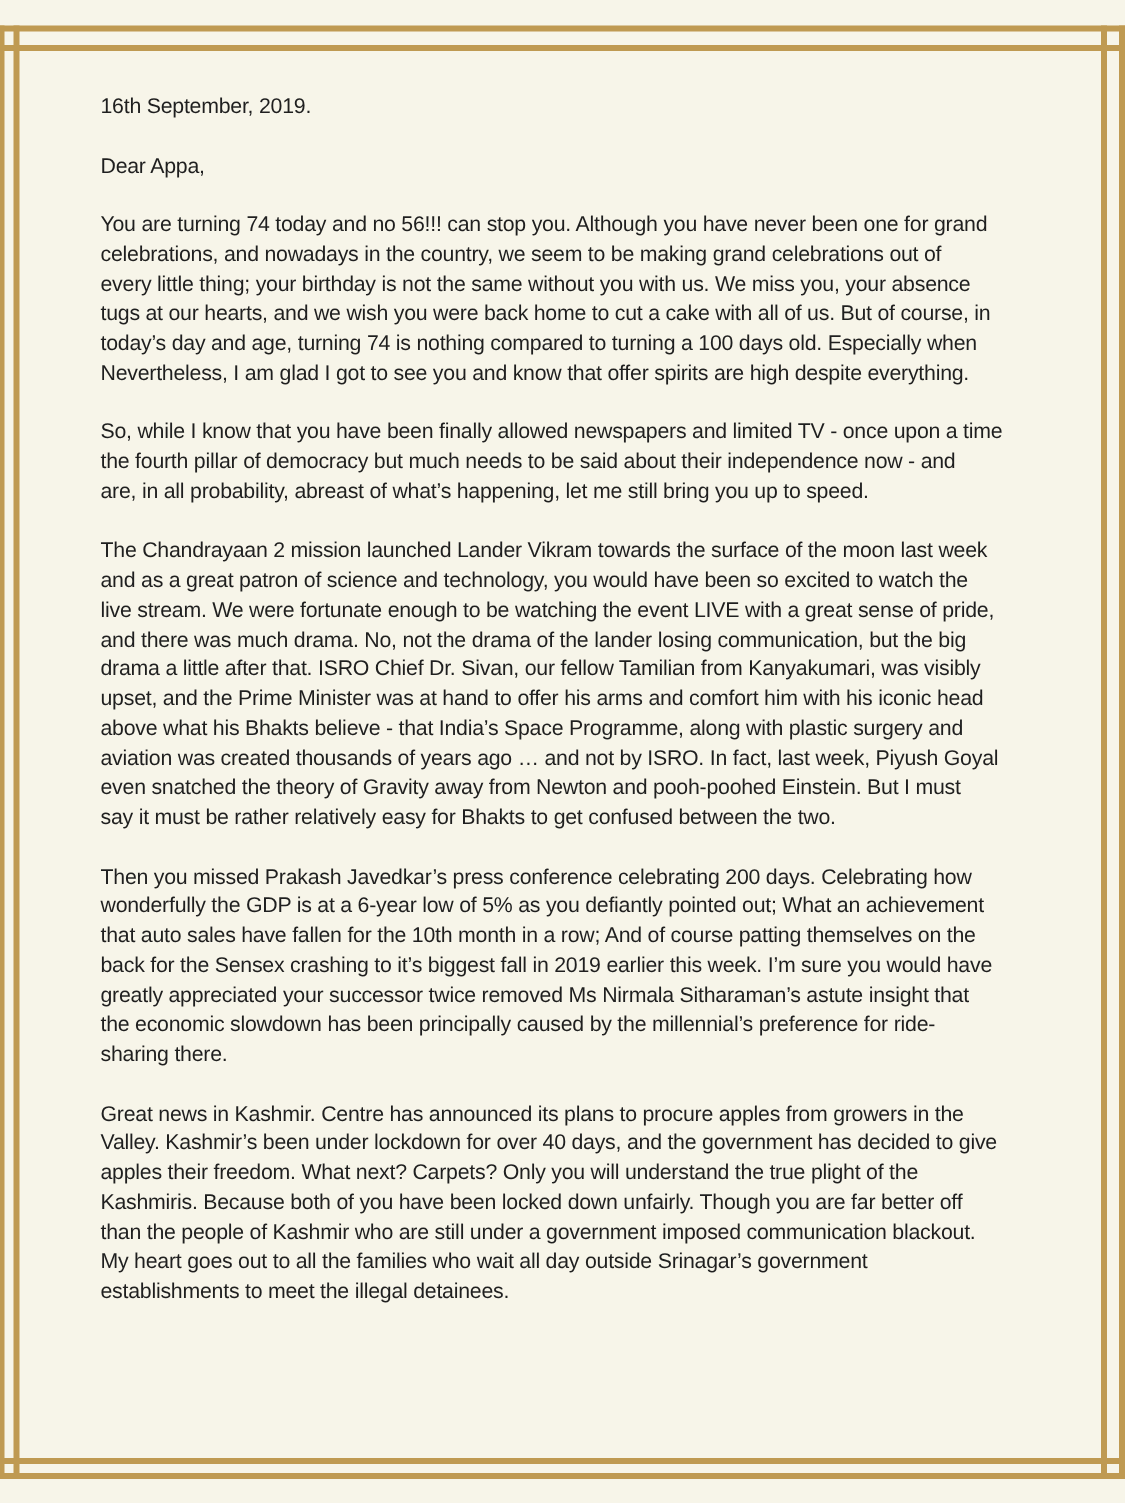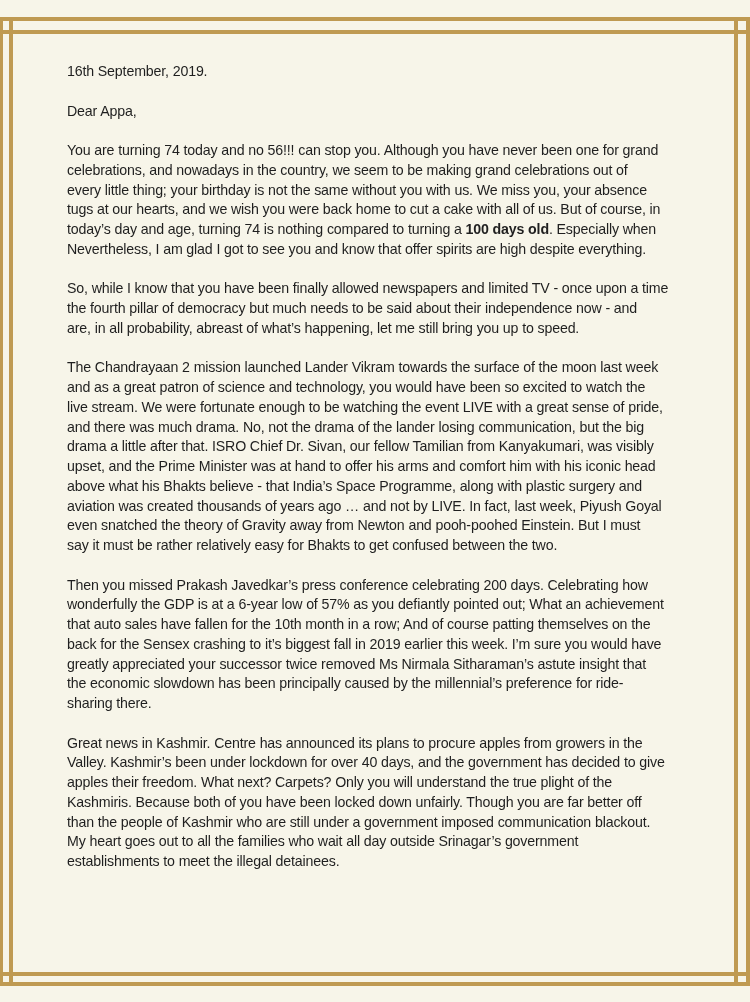--- a/index.html
+++ b/index.html
@@ -40,21 +40,21 @@
     letter-spacing: -0.15px;
   }
   .letter p {
     margin: 0 0 19.75px 0;
     white-space: nowrap;
   }
   .line {
     display: block;
   }
   .line b {
-    font-weight: bold;
+    font-weight: normal;
   }
 </style>
 </head>
 <body>
 
 <div class="frame-line outer-top"></div>
 <div class="frame-line outer-bottom"></div>
 <div class="frame-line outer-left"></div>
 <div class="frame-line outer-right"></div>
 <div class="frame-line inner-top"></div>
@@ -80,27 +80,27 @@
         <span class="line">are, in all probability, abreast of what’s happening, let me still bring you up to speed.</span>
       </p>
       <p>
         <span class="line">The Chandrayaan 2 mission launched Lander Vikram towards the surface of the moon last week</span>
         <span class="line">and as a great patron of science and technology, you would have been so excited to watch the</span>
         <span class="line">live stream. We were fortunate enough to be watching the event LIVE with a great sense of pride,</span>
         <span class="line">and there was much drama. No, not the drama of the lander losing communication, but the big</span>
         <span class="line">drama a little after that.  ISRO Chief Dr. Sivan, our fellow Tamilian from Kanyakumari, was visibly</span>
         <span class="line">upset, and the Prime Minister was at hand to offer his arms and comfort him with his iconic head</span>
         <span class="line">above what his Bhakts believe - that India’s Space Programme, along with plastic surgery and</span>
-        <span class="line">aviation was created thousands of years ago … and not by LIVE. In fact, last week, Piyush Goyal</span>
+        <span class="line">aviation was created thousands of years ago … and not by ISRO. In fact, last week, Piyush Goyal</span>
         <span class="line">even snatched the theory of Gravity away from Newton and pooh-poohed Einstein. But I must</span>
         <span class="line">say it must be rather relatively easy for Bhakts to get confused between the two.</span>
       </p>
       <p>
         <span class="line">Then you missed Prakash Javedkar’s press conference celebrating 200 days. Celebrating how</span>
-        <span class="line">wonderfully the GDP is at a 6-year low of 57% as you defiantly pointed out; What an achievement</span>
+        <span class="line">wonderfully the GDP is at a 6-year low of 5% as you defiantly pointed out; What an achievement</span>
         <span class="line">that auto sales have fallen for the 10th month in a row; And of course patting themselves on the</span>
         <span class="line">back for the Sensex crashing to it’s biggest fall in 2019 earlier this week. I’m sure you would have</span>
         <span class="line">greatly appreciated your successor twice removed Ms Nirmala Sitharaman’s astute insight that</span>
         <span class="line">the economic slowdown has been principally caused by the millennial’s preference for ride-</span>
         <span class="line">sharing there.</span>
       </p>
       <p>
         <span class="line">Great news in Kashmir. Centre has announced its plans to procure apples from growers in the</span>
         <span class="line">Valley. Kashmir’s been under lockdown for over 40 days, and the government has decided to give</span>
         <span class="line">apples their freedom. What next? Carpets? Only you will understand the true plight of the</span>

